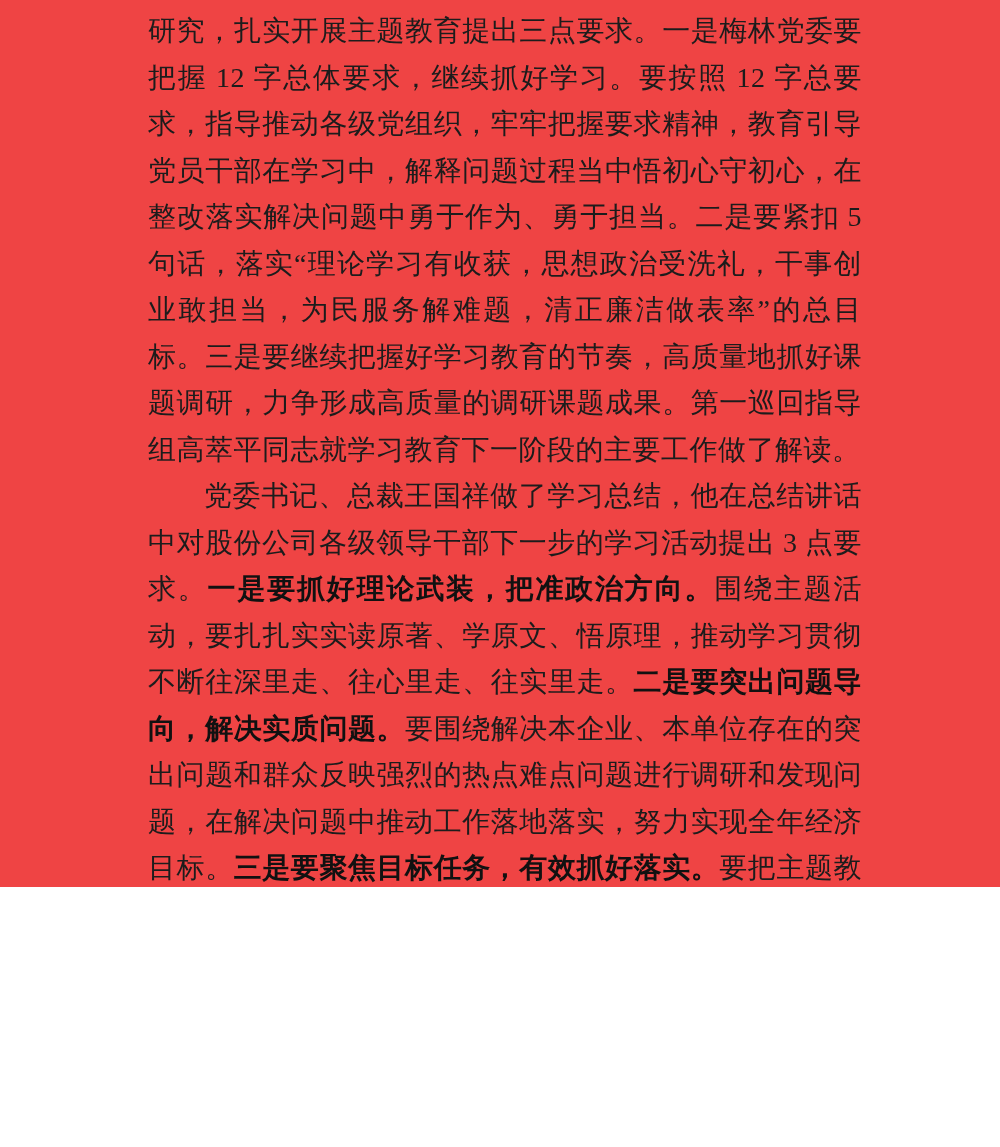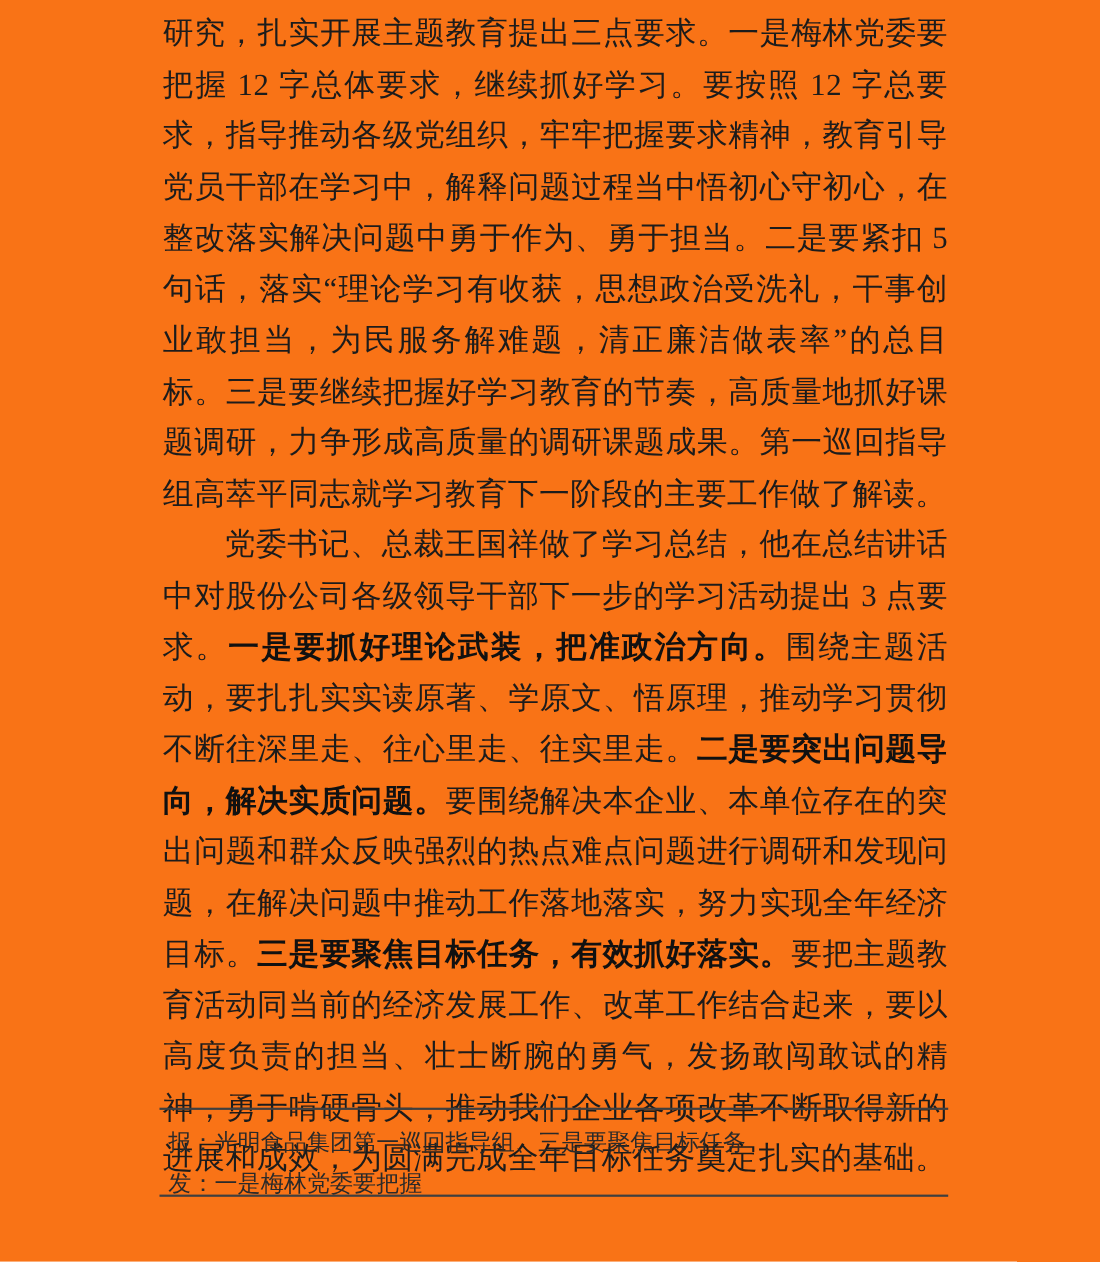--- a/index.html
+++ b/index.html
@@ -1,21 +1,21 @@
 <!DOCTYPE html>
 <html><head>
 <meta charset="utf-8">
 <style>
   * { margin: 0; padding: 0; box-sizing: border-box; }
   html, body { background: #ffffff; }
   .page {
     position: relative;
     width: 1000px;
-    height: 1147px;
-    background: #f97316;
+    height: 887px;
+    background: #ef4444;
     overflow: hidden;
     font-family: "Liberation Serif", "DejaVu Serif", serif;
   }
   .doc-body {
     position: absolute;
     left: 148px;
     top: 8px;
     width: 714px;
     color: #1c1c1c;
   }

